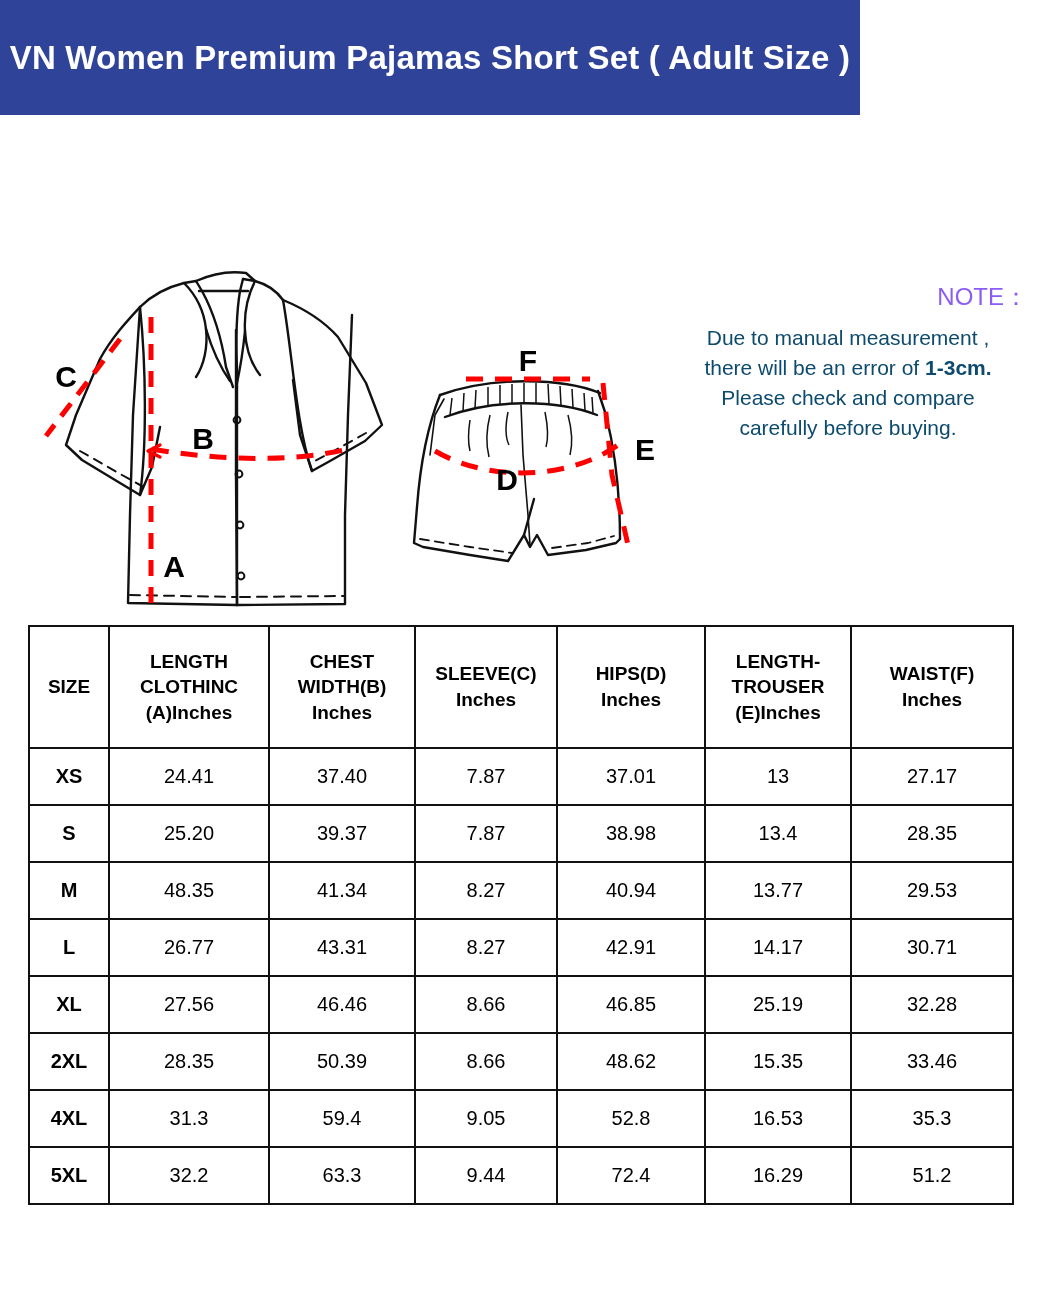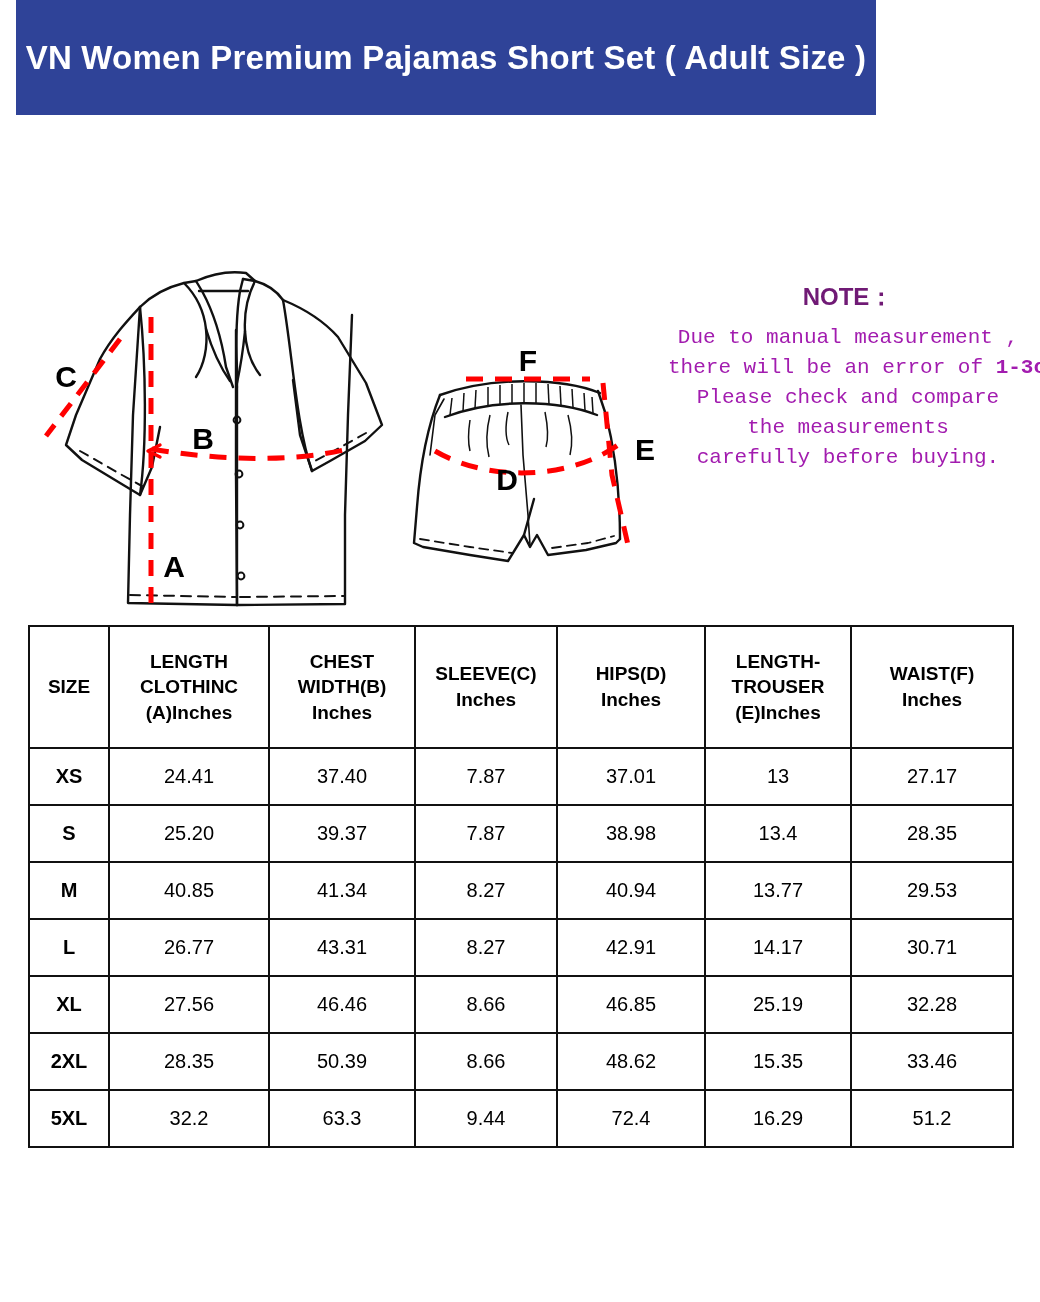--- a/index.html
+++ b/index.html
@@ -19,21 +19,20 @@
   }
 
   
   .header-band {
     width: 860px;
     height: 115px;
     background: #2f4398;
     display: flex;
     align-items: center;
     justify-content: center;
-    margin-left: 16px;
   }
   .header-title {
     color: #ffffff;
     font-family: "Liberation Sans", sans-serif;
     font-size: 33px;
     font-weight: bold;
     letter-spacing: 0.2px;
     white-space: nowrap;
     text-align: center;
   }
@@ -53,30 +52,31 @@
   
   .note-block {
     position: absolute;
     left: 668px;
     top: 165px;
     width: 360px;
     text-align: center;
     line-height: 1.44;
   }
   .note-heading {
-    color: #701a75;
+    color: #8b5cf6;
     font-size: 24px;
-    font-weight: bold;
+    font-weight: normal;
     font-family: "Liberation Sans", sans-serif;
     margin-bottom: 8px;
+    text-align: right;
   }
   .note-line {
     font-size: 21px;
-    font-family: Liberation Mono, monospace;
-    color: #a21caf;
+    font-family: Liberation Sans, sans-serif;
+    color: #0c4a6e;
     white-space: nowrap;
   }
   .note-line .em { font-weight: bold; }
 
   
   .table-wrap {
     position: absolute;
     left: 28px;
     top: 625px;
     width: 984px;
@@ -257,23 +257,20 @@
     <div class="note-line">
       <span>Due to manual measurement ,</span>
     </div>
     <div class="note-line">
       <span>there will be an error of </span><span class="em">1-3cm.</span>
     </div>
     <div class="note-line">
       <span>Please check and compare</span>
     </div>
     <div class="note-line">
-      <span>the measurements</span>
-    </div>
-    <div class="note-line">
       <span>carefully before buying.</span>
     </div>
   </div>
 </div>
 
 <div class="table-wrap">
   <table class="size-table">
     <colgroup>
       <col class="c0">
         <col class="c1">
@@ -331,21 +328,21 @@
           <td class="size-cell">S</td>
           <td>25.20</td>
           <td>39.37</td>
           <td>7.87</td>
           <td>38.98</td>
           <td>13.4</td>
           <td>28.35</td>
         </tr>
         <tr>
           <td class="size-cell">M</td>
-          <td>40.85</td>
+          <td>48.35</td>
           <td>41.34</td>
           <td>8.27</td>
           <td>40.94</td>
           <td>13.77</td>
           <td>29.53</td>
         </tr>
         <tr>
           <td class="size-cell">L</td>
           <td>26.77</td>
           <td>43.31</td>
@@ -366,20 +363,29 @@
         <tr>
           <td class="size-cell">2XL</td>
           <td>28.35</td>
           <td>50.39</td>
           <td>8.66</td>
           <td>48.62</td>
           <td>15.35</td>
           <td>33.46</td>
         </tr>
         <tr>
+          <td class="size-cell">4XL</td>
+          <td>31.3</td>
+          <td>59.4</td>
+          <td>9.05</td>
+          <td>52.8</td>
+          <td>16.53</td>
+          <td>35.3</td>
+        </tr>
+        <tr>
           <td class="size-cell">5XL</td>
           <td>32.2</td>
           <td>63.3</td>
           <td>9.44</td>
           <td>72.4</td>
           <td>16.29</td>
           <td>51.2</td>
         </tr>
       </tbody>
   </table>

